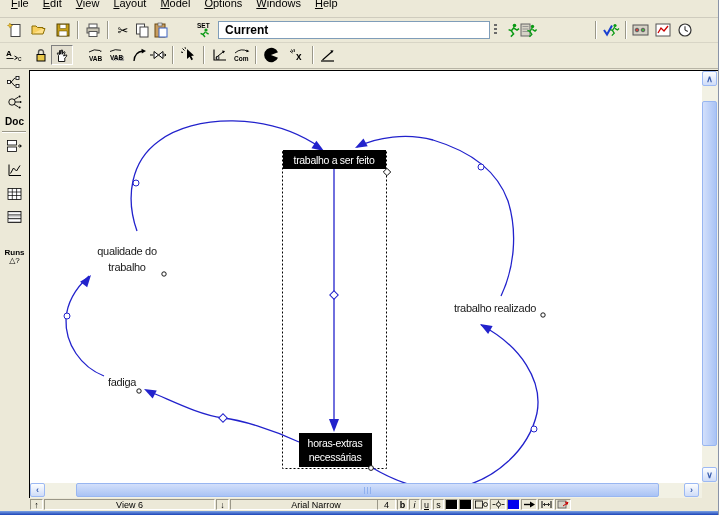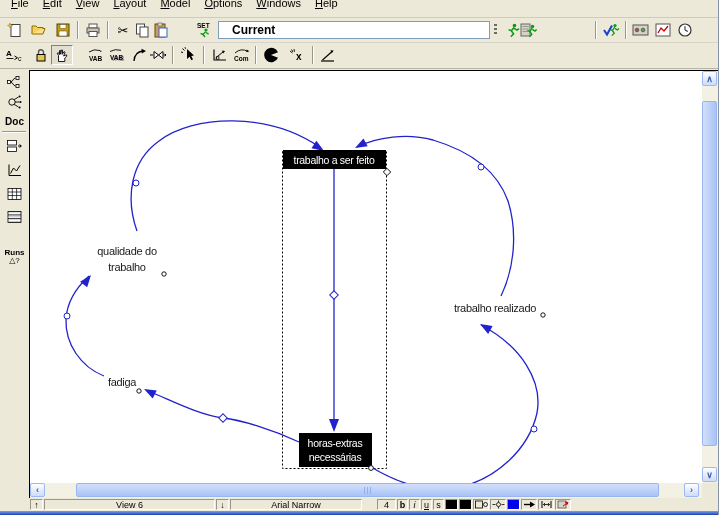--- a/index.html
+++ b/index.html
@@ -18,21 +18,21 @@
                   border-bottom:1px solid #d8d5c6; }
   #toolbar-sketch { position:absolute; left:0; top:43px; width:719px; height:26px;
                     border-bottom:1px solid #b8b5a6; }
   .tb { position:absolute; width:20px; height:20px; top:2px; display:flex;
         align-items:center; justify-content:center; background:transparent; border:1px solid transparent; }
   .tb.pressed { background:#e3dfd0; border-color:#808080 #fff #fff #808080; }
   .vsep { position:absolute; top:3px; width:2px; height:18px;
           border-left:1px solid #9a9788; border-right:1px solid #ffffff; }
   #dataset-field { position:absolute; left:218px; top:3px; width:272px; height:18px;
                    border:1px solid #7f9db9; background:#fff; font-family:"Liberation Sans",sans-serif;
-                   font-size:12px; font-weight:bold; padding:0 13px; color:#000; }
+                   font-size:12px; font-weight:bold; padding:0 6px; color:#000; }
   #grip { position:absolute; left:494px; top:6px; width:3px; height:12px;
           background:repeating-linear-gradient(#6b6b6b 0 2px, transparent 2px 4px); }
 
   
   #sidecol { position:absolute; left:0; top:69px; width:18px; height:442px; background:#ece9d8; }
   .sb { position:absolute; left:3px; width:23px; height:20px; display:flex;
         align-items:center; justify-content:center; }
   .hsep { position:absolute; left:2px; width:24px; height:2px;
           border-top:1px solid #9a9788; border-bottom:1px solid #fff; }
 
@@ -420,21 +420,21 @@
 <div id="statusbar">
   <div class="st-cell" style="left:30px;width:13px">
     <span>↑</span>
   </div>
   <div class="st-cell" style="left:44px;width:171px">
     <span>View 6</span>
   </div>
   <div class="st-cell" style="left:216px;width:13px">
     <span>↓</span>
   </div>
-  <div class="st-cell" style="left:230px;width:132px">
+  <div class="st-cell" style="left:230px;width:172px">
     <span>Arial Narrow</span>
   </div>
   <div class="st-cell" style="left:377px;width:19px">
     <span>4</span>
   </div>
   <div class="st-cell" style="left:397px;width:11px;font-weight:bold">
     <span>b</span>
   </div>
   <div class="st-cell" style="left:409px;width:11px;font-style:italic">
     <span>i</span>

